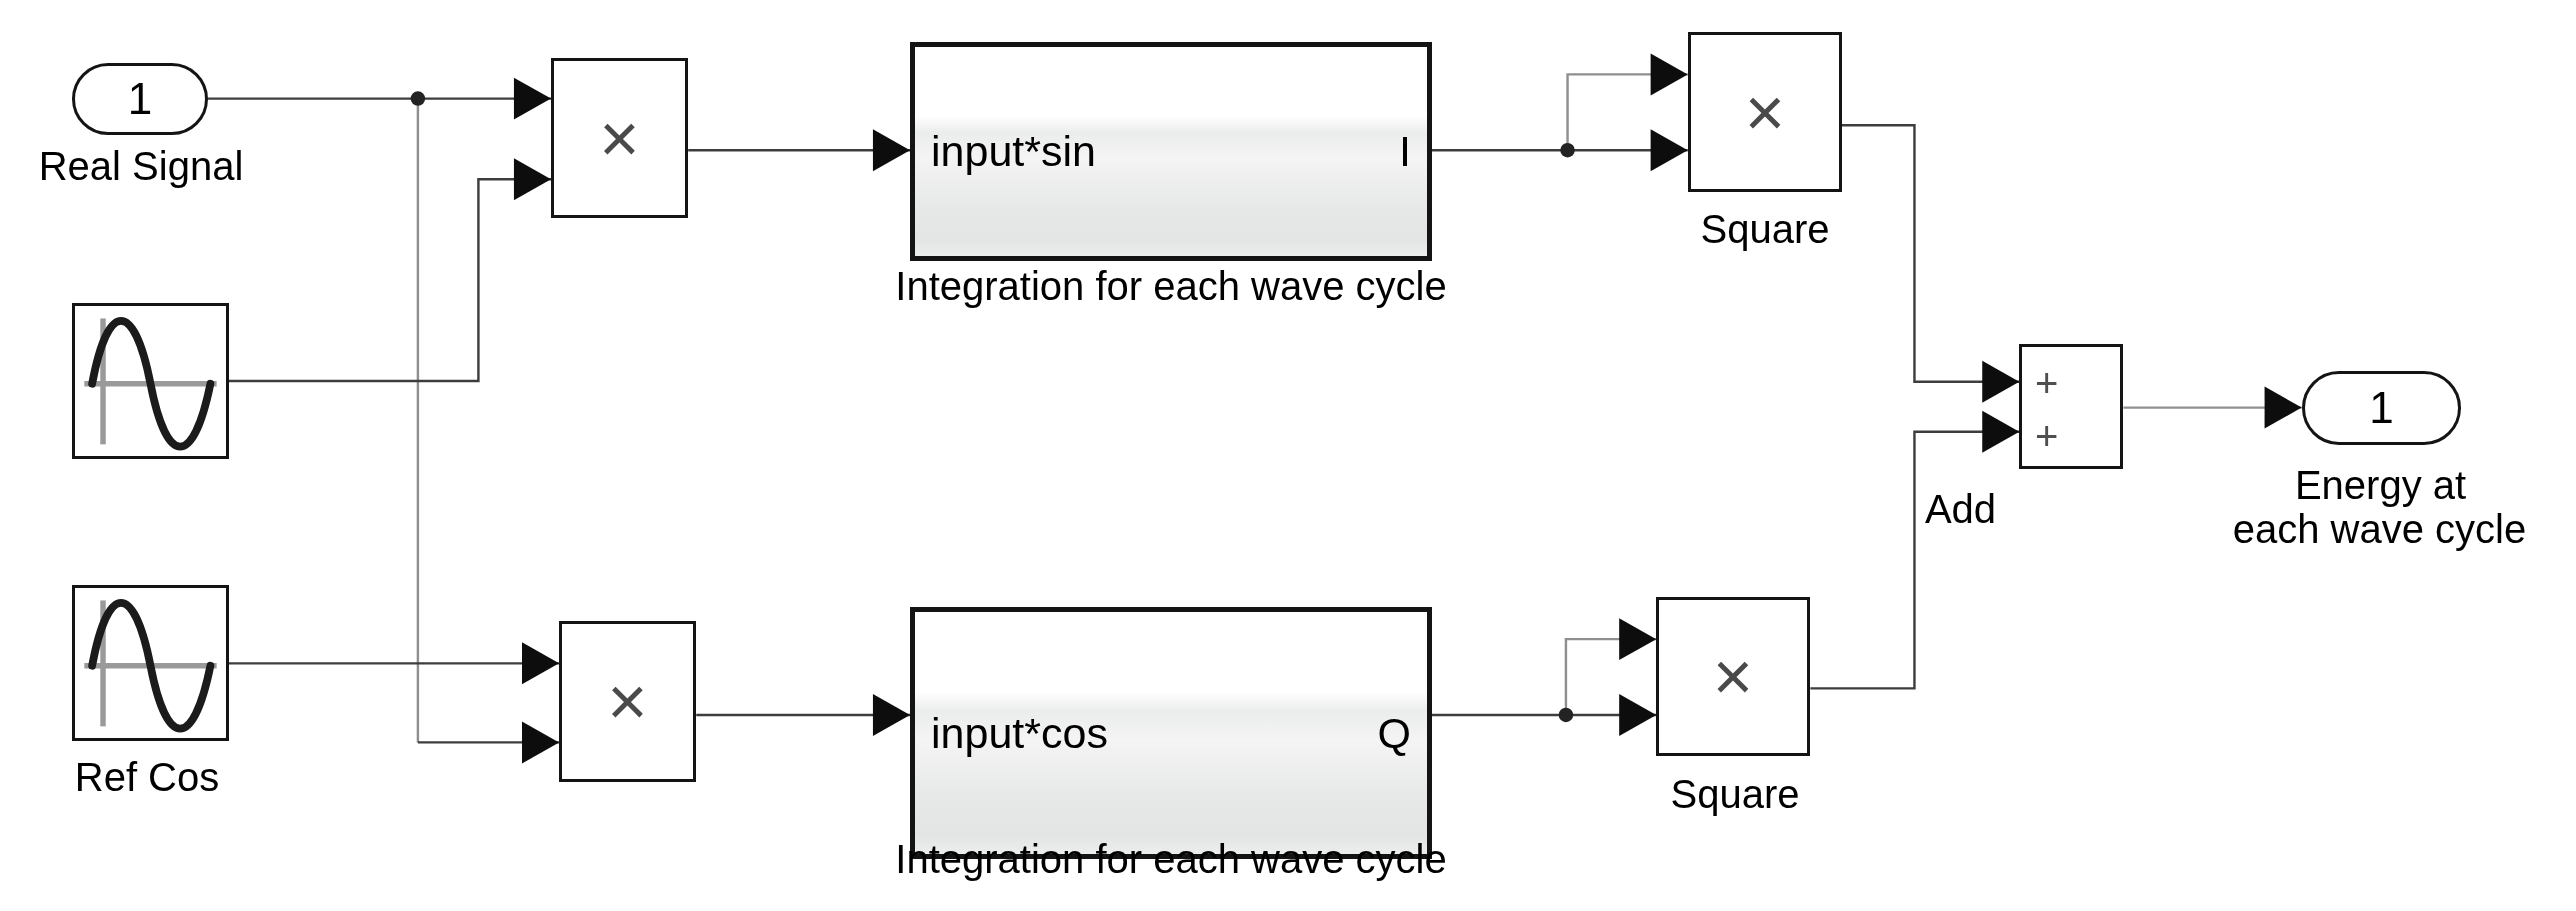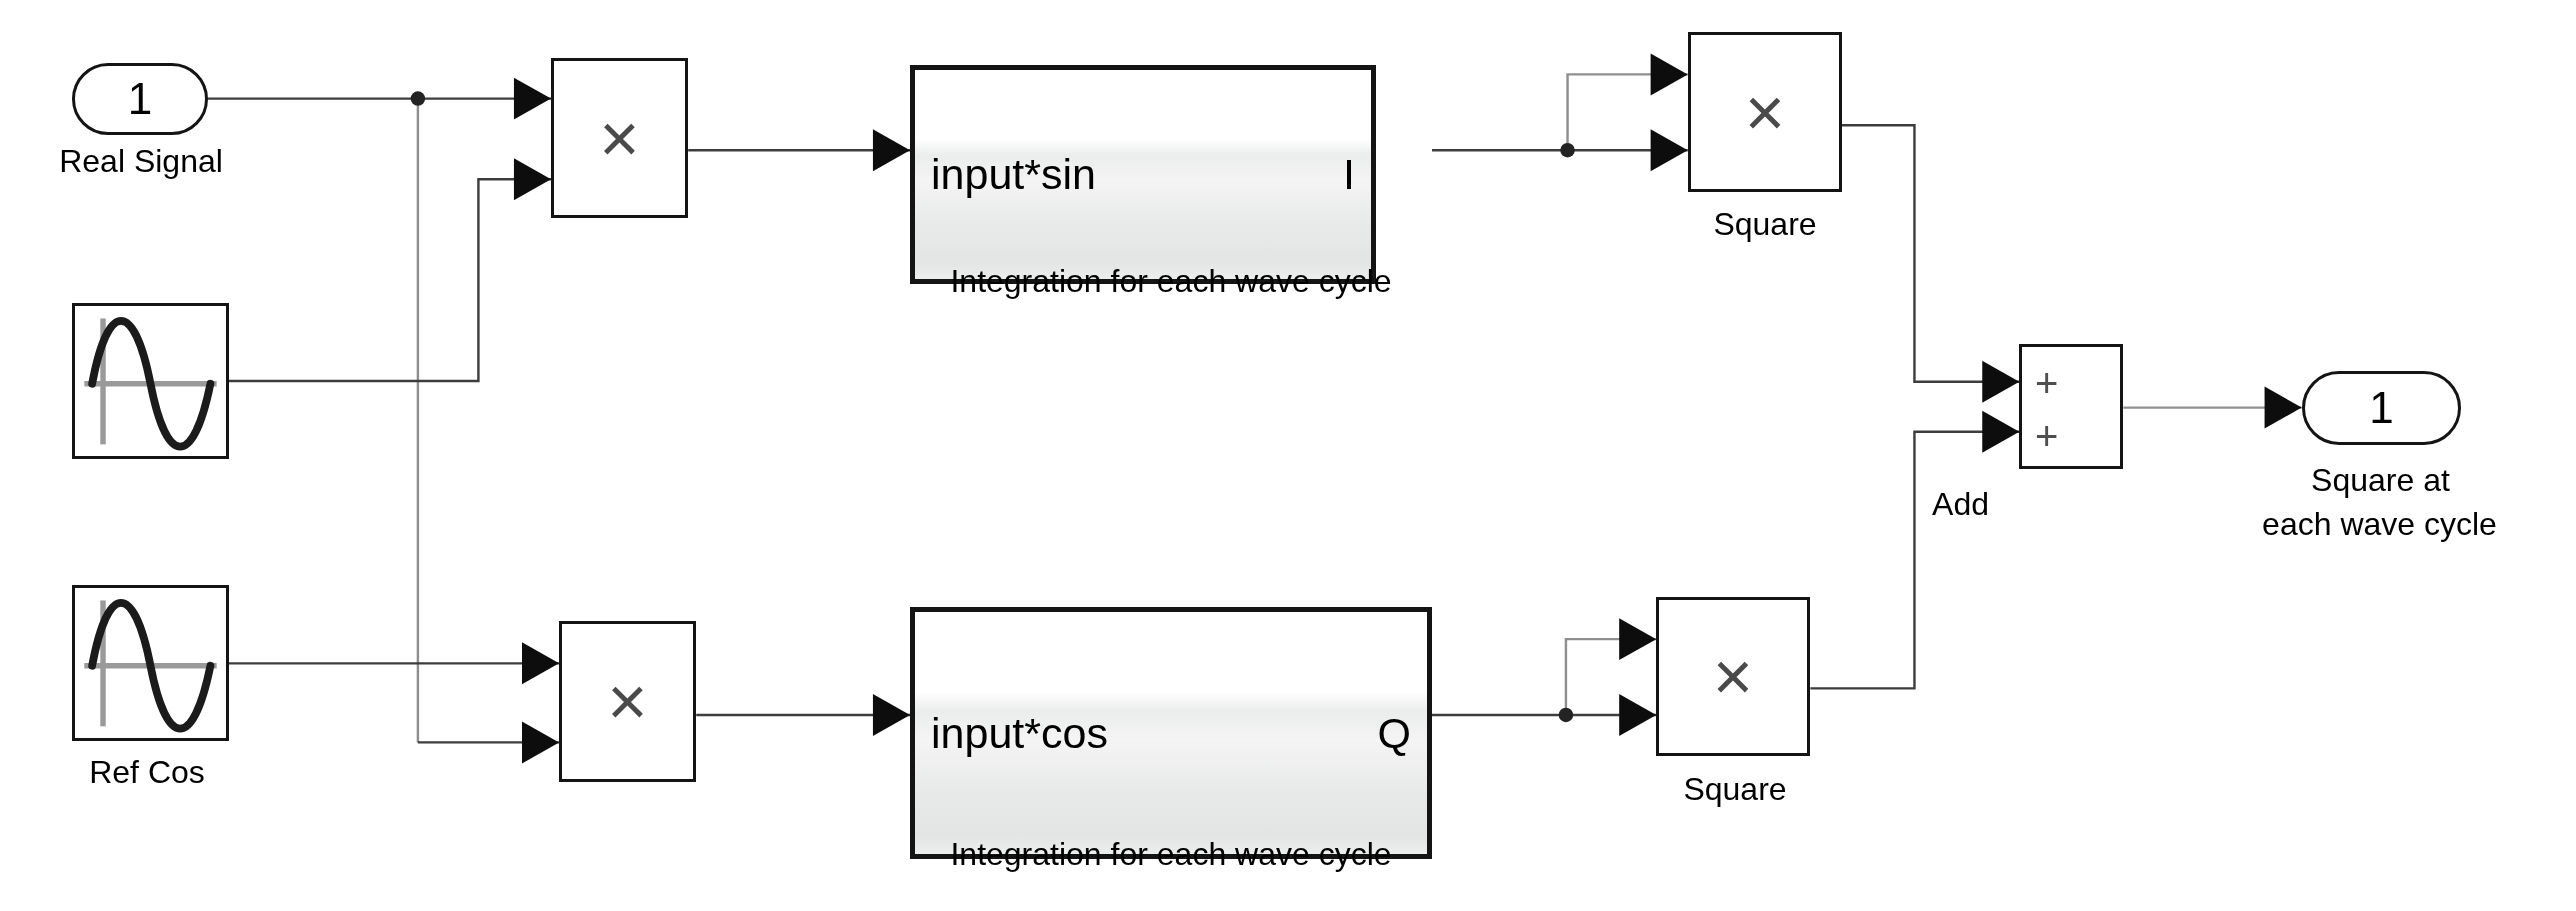--- a/index.html
+++ b/index.html
@@ -15,21 +15,21 @@
   .block{position:absolute;box-sizing:border-box;background:#ffffff;border:3.2px solid #141414;}
   .pill{border-radius:48px;display:flex;align-items:center;justify-content:center;font-size:44px;}
   .opblk{display:flex;align-items:center;justify-content:center;}
   .op-x{font-size:69px;line-height:1;color:#4a4a4a;}
   .subsys{
     border-width:5.6px;
     background:linear-gradient(180deg,#ffffff 0%,#ffffff 33%,#ebecec 41%,#f4f4f4 53%,#e8e9e9 74%,#e3e4e4 92%,#eceded 100%);
     display:flex;align-items:center;justify-content:space-between;
     padding:0 16px;font-size:43px;
   }
-  .label{position:absolute;text-align:center;font-size:32px;white-space:nowrap;line-height:1.1;}
+  .label{position:absolute;text-align:center;font-size:40px;white-space:nowrap;line-height:1.1;}
   .plus{position:absolute;left:13px;font-size:40px;line-height:1;color:#4f4f4f;}
   .sineicon{display:block;width:100%;height:100%;}
 </style>
 </head>
 <body>
 
 <div id="canvas">
 
   <svg id="wires" width="2576" height="912" viewBox="0 0 3193 1130">
 
@@ -90,21 +90,21 @@
   <div class="label" style="left:26px;top:755px;width:242px;">Ref Cos</div>
 
   <div class="block opblk" style="left:551px;top:58px;width:137px;height:160px;">
     <span class="op-x">×</span>
   </div>
 
   <div class="block opblk" style="left:559px;top:621px;width:137px;height:161px;">
     <span class="op-x">×</span>
   </div>
 
-  <div class="block subsys" style="left:910px;top:42px;width:466px;height:219px;margin-top:23px;">
+  <div class="block subsys" style="left:910px;top:42px;width:522px;height:219px;">
     <span>input*sin</span>
     <span>I</span>
   </div>
   <div class="label" style="left:808px;top:264px;width:726px;">Integration for each wave cycle</div>
 
   <div class="block subsys" style="left:910px;top:607px;width:522px;height:252px;">
     <span>input*cos</span>
     <span>Q</span>
   </div>
   <div class="label" style="left:808px;top:837px;width:726px;">Integration for each wave cycle</div>
@@ -121,17 +121,17 @@
 
   <div class="block" style="left:2019px;top:344px;width:104px;height:125px;">
     <span class="plus" style="top:16px;">+</span>
     <span class="plus" style="top:69px;">+</span>
   </div>
   <div class="label" style="left:1880px;top:487px;width:161px;">Add</div>
 
   <div class="block pill" style="left:2302px;top:371px;width:159px;height:74px;">
     <span>1</span>
   </div>
-  <div class="label" style="left:2219px;top:463px;width:323px;">Square at</div>
+  <div class="label" style="left:2219px;top:463px;width:323px;">Energy at</div>
   <div class="label" style="left:2178px;top:507px;width:403px;">each wave cycle</div>
 
 </div>
 
 
 </body></html>

